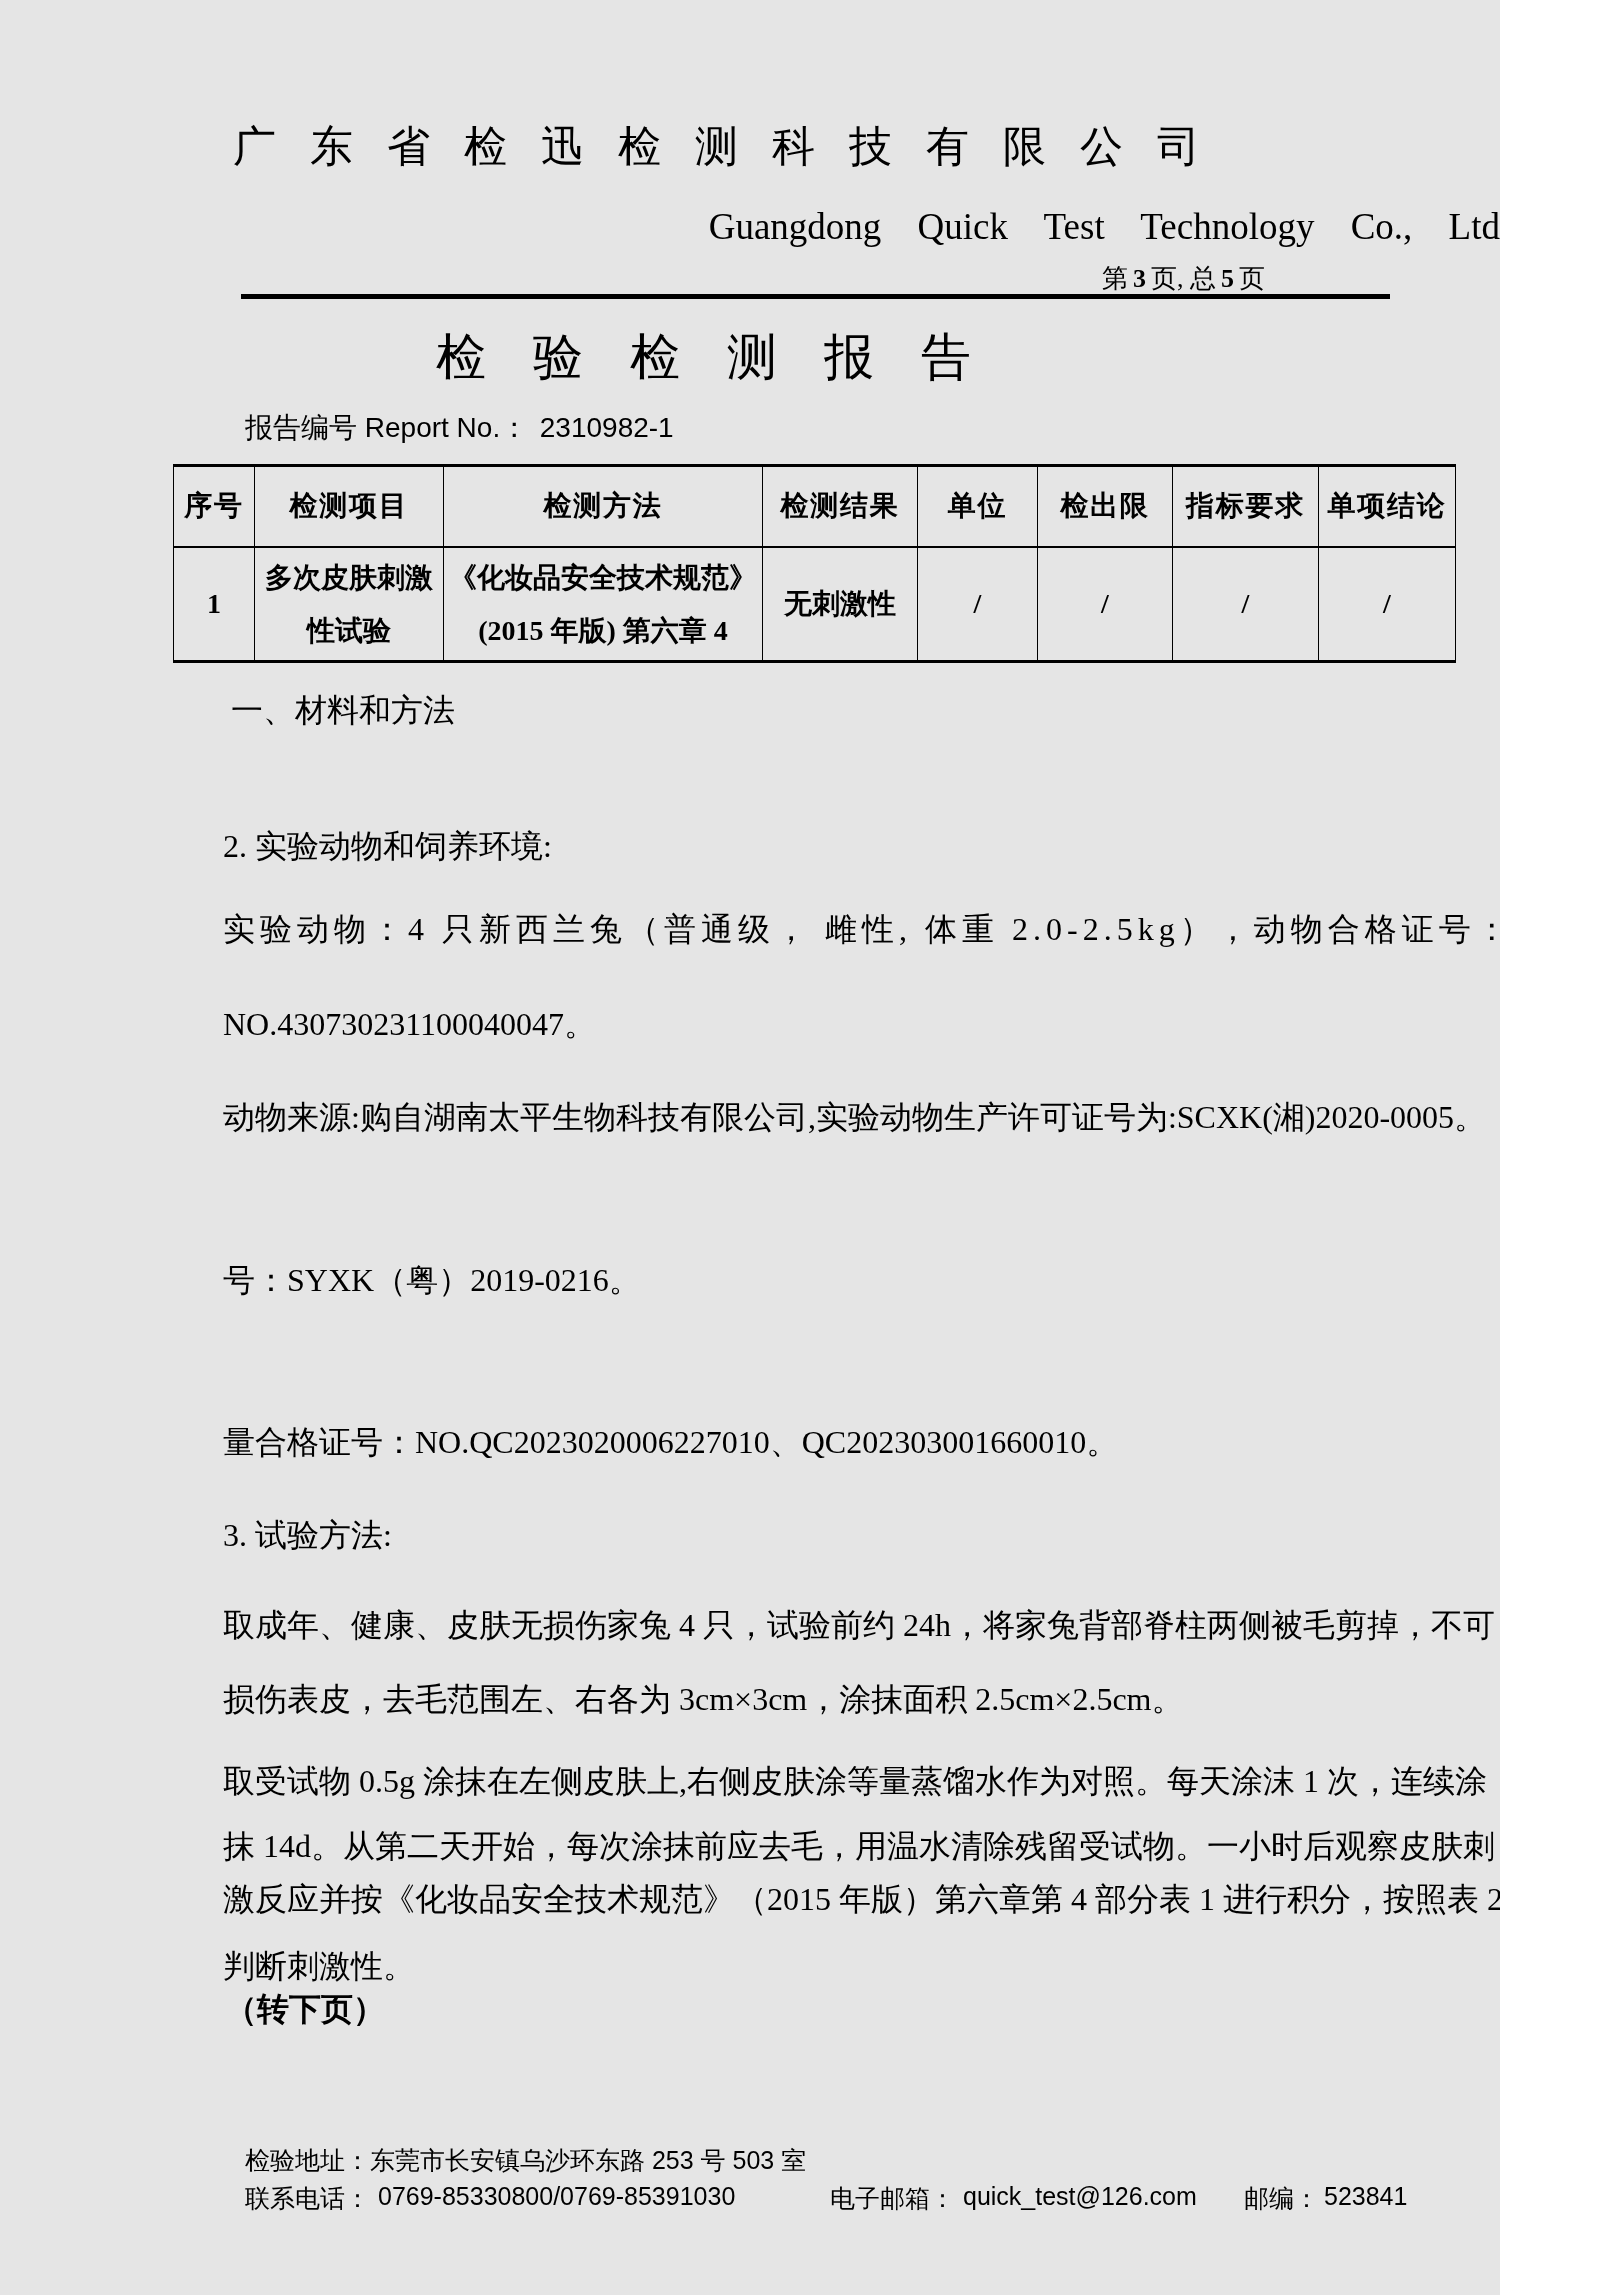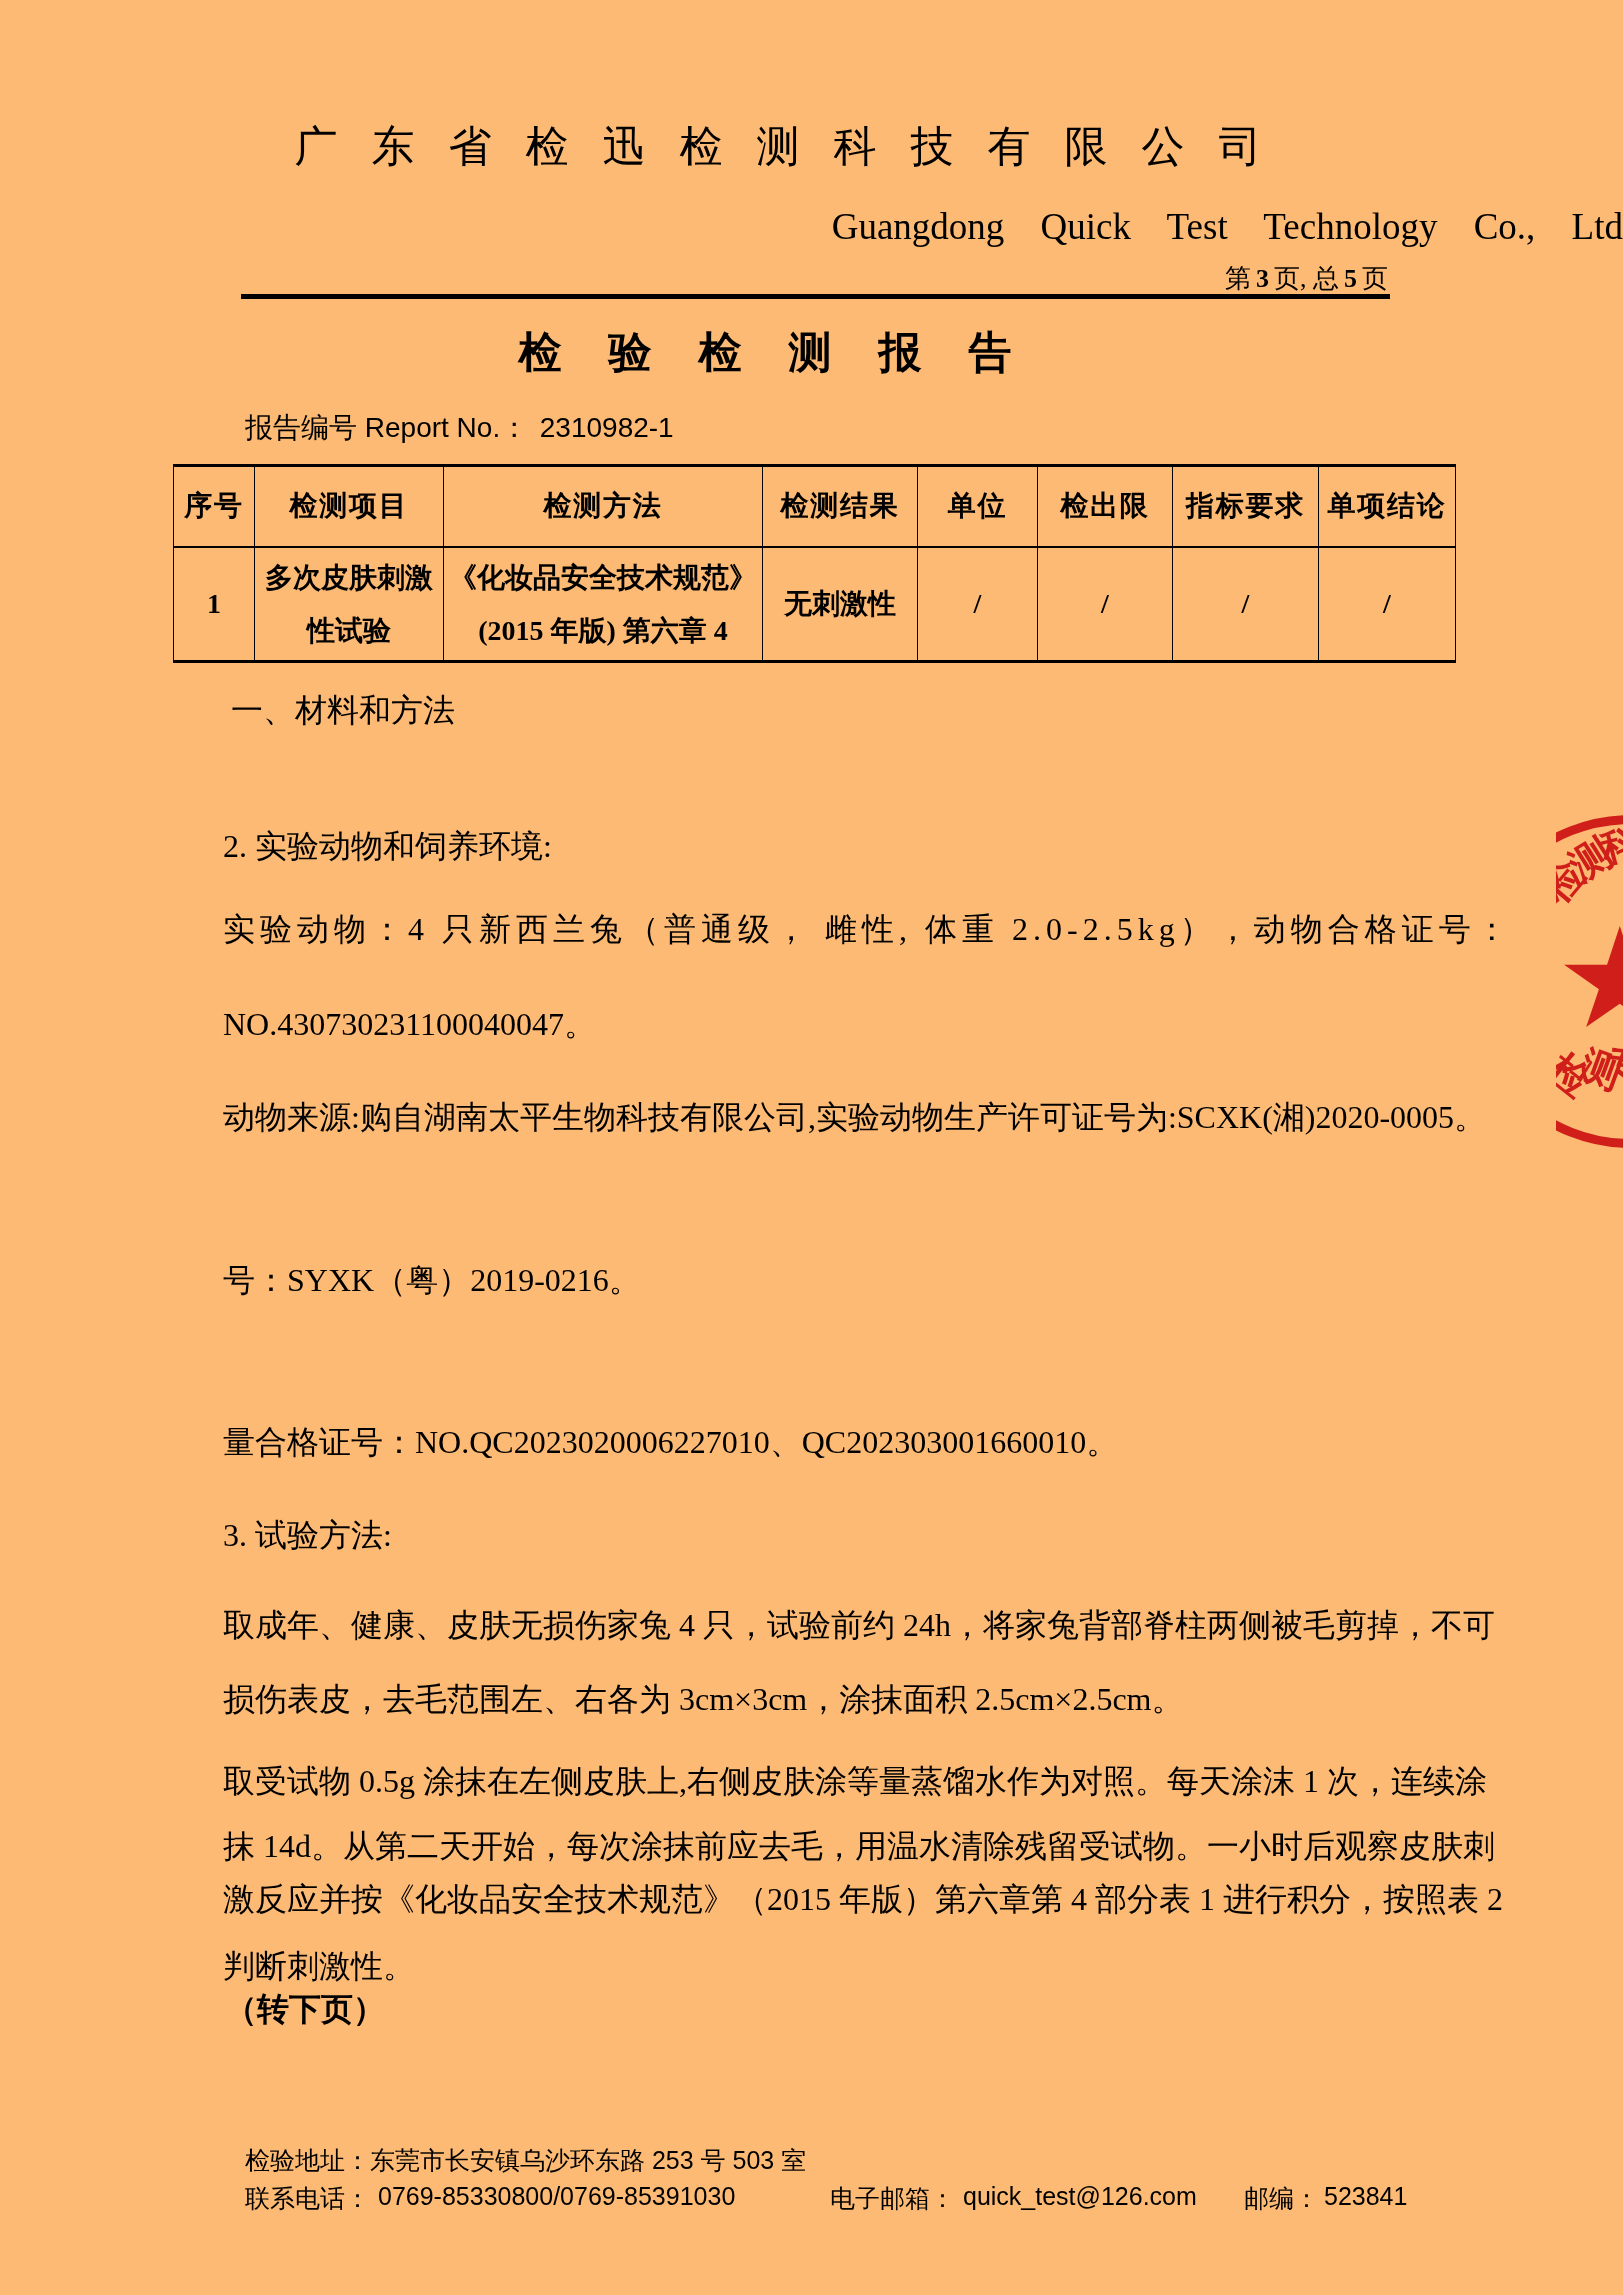--- a/index.html
+++ b/index.html
@@ -1,27 +1,27 @@
 <!DOCTYPE html>
 <html style="font-size:13.3px"><head>
 <meta charset="utf-8">
 <style>
   html,body { margin:0; padding:0; background:#ffffff; }
   .page {
-    position:relative; width:1623px; height:2295px; background:#fdba74;
+    position:relative; width:1500px; height:2295px; background:#e5e5e5;
     font-family:"Liberation Serif", serif; color:#000; overflow:hidden;
   }
   .centered { position:absolute; left:0; right:0; text-align:center; white-space:nowrap; }
   .company-cn { top:118px; font-size:43px; letter-spacing:34px; }
   .company-cn span { display:inline-block; transform:translateX(-16.6px); }
   .company-en { top:205px; font-size:37px; word-spacing:27px;text-align:right; }
   .page-info { position:absolute; top:261px; right:235px; font-size:26px; white-space:nowrap; }
   .page-info .num { font-weight:bold; padding:0 5px; }
   .rule { position:absolute; top:294px; left:241px; width:1149px; height:5px; background:#000; }
-  .title { top:324px; font-size:43px; font-weight:bold; letter-spacing:47px; }
+  .title { top:324px; font-size:50px; font-weight:normal; letter-spacing:47px; }
   .title span { display:inline-block; transform:translateX(-23px); }
   .report-no { position:absolute; top:409px; left:245px; font-size:28px;
                font-family:"Liberation Sans", sans-serif; white-space:nowrap; }
   .report-no .val { margin-left:11.6px; }
 
   table.rtable { position:absolute; top:464px; left:173px; width:1281px;
     border-collapse:collapse; table-layout:fixed;
     border-top:3.3px solid #000; border-bottom:3.3px solid #000; }
   .rtable th, .rtable td { border:1.7px solid #000; text-align:center; vertical-align:middle;
     font-weight:bold; font-size:28px; padding:0; overflow:hidden; }

